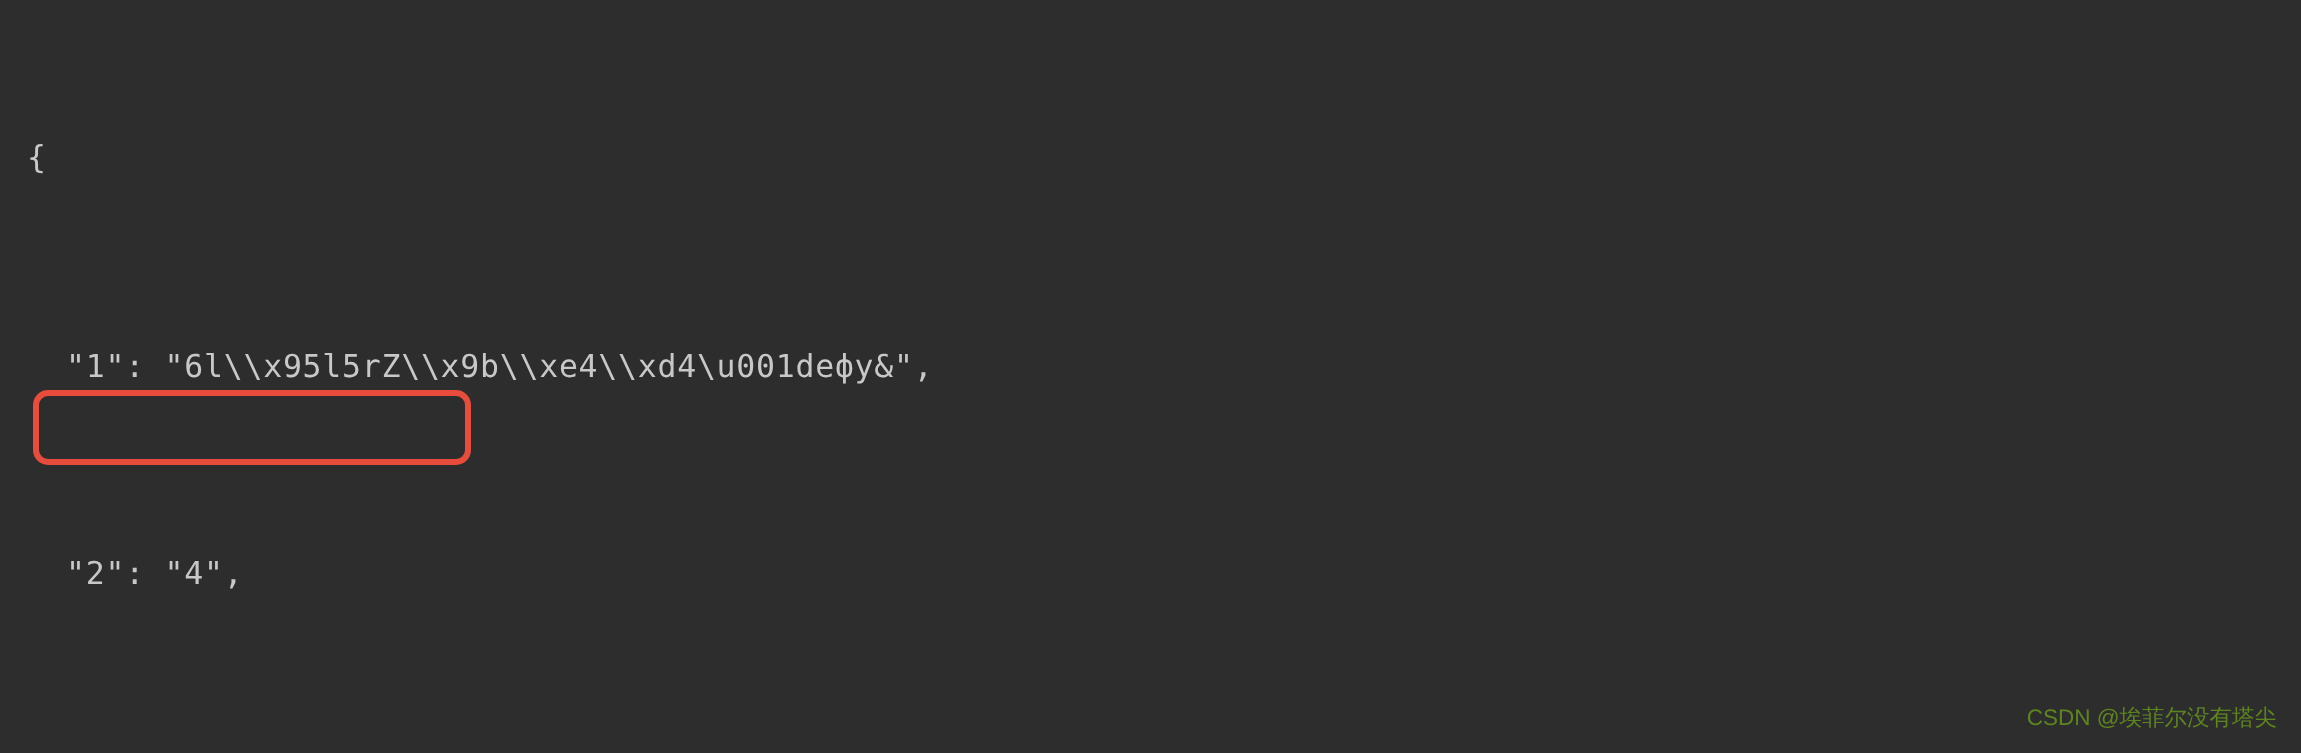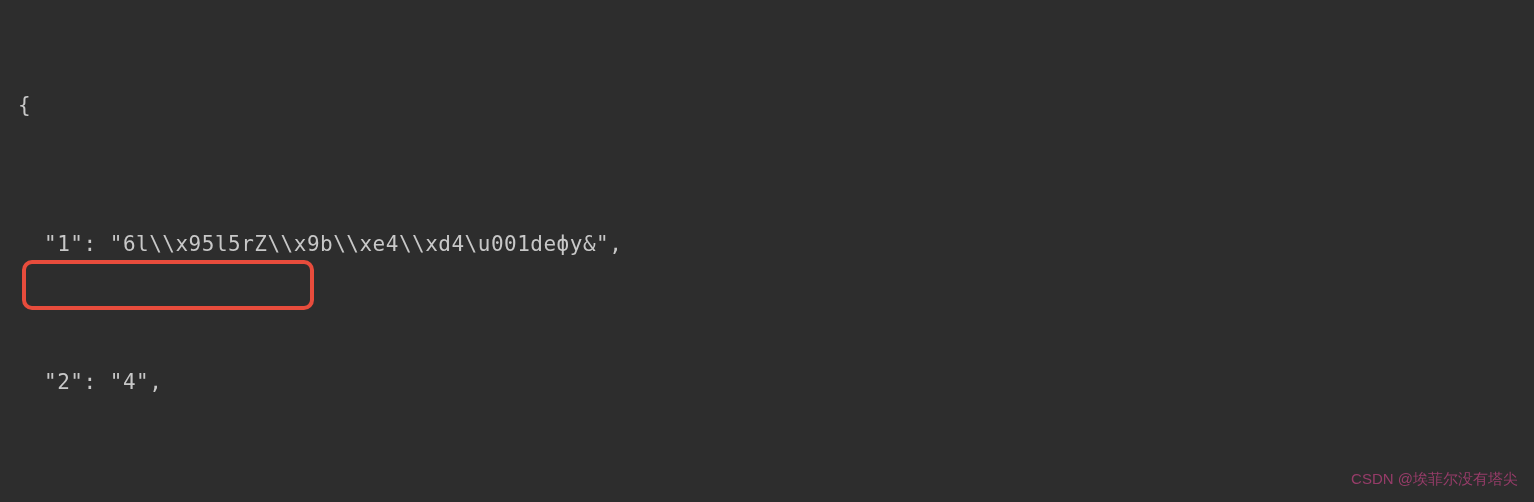--- a/index.html
+++ b/index.html
@@ -34,21 +34,21 @@
     .highlight-box {
       position: absolute;
       border: 4px solid #e74c3c;
       border-radius: 10px;
       pointer-events: none;
     }
     .watermark {
       position: absolute;
       bottom: 12px;
       right: 16px;
-      color: #ec4899;
+      color: #84cc16;
       font-size: 15px;
       font-family: -apple-system, BlinkMacSystemFont, sans-serif;
       opacity: 0.55;
       letter-spacing: 0;
     }
   </style>
 </head>
 <body>
 
 <div class="code-container">

